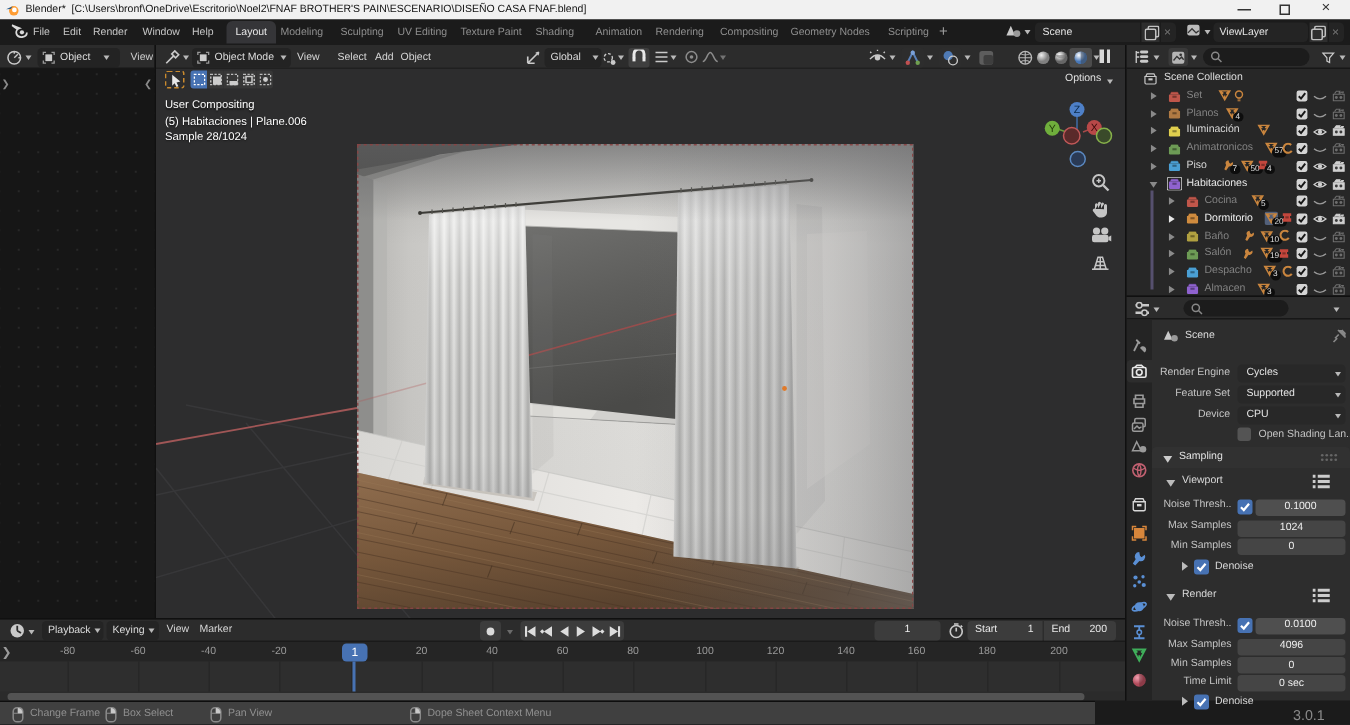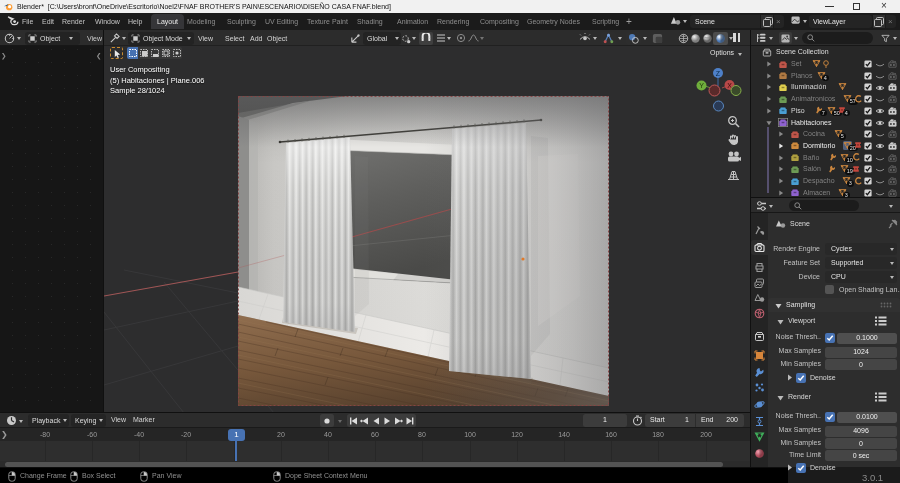--- a/index.html
+++ b/index.html
@@ -1121,21 +1121,21 @@
   <div class="abs" style="left:599px;top:17.5px;width:24px;text-align:center;color:#9a9a9a;font-size:7px">160</div>
   <div class="abs" style="left:646px;top:17.5px;width:24px;text-align:center;color:#9a9a9a;font-size:7px">180</div>
   <div class="abs" style="left:694px;top:17.5px;width:24px;text-align:center;color:#9a9a9a;font-size:7px">200</div>
   <div class="abs" style="left:235px;top:28px;width:1.5px;height:20px;background:#4772b3"></div>
   <div class="abs" style="left:228px;top:15.5px;width:17px;height:12px;background:#4772b3;border-radius:3px;color:#fff;text-align:center;padding-top:1px;font-size:8px">1</div>
   <div class="abs" style="left:1px;top:17px;color:#9a9a9a;font-size:8px">❯</div>
   <div class="abs" style="left:5px;top:48.5px;width:718px;height:5px;background:#535353;border-radius:2.5px"></div>
 </div>
 <div class="abs" style="left:0;top:412px;width:750px;height:1px;background:#101010"></div>
 
-<div class="abs" style="left:0;top:467px;width:788px;height:16px;background:#000000;border-top:1px solid #0e0e0e">
+<div class="abs" style="left:0;top:467px;width:730px;height:16px;background:#404040;border-top:1px solid #0e0e0e">
 <svg class="abs" style="left:8px;top:2.5px" width="8" height="11" viewBox="0 0 8 11">
         <rect x="0.8" y="0.8" width="6.4" height="9.4" rx="2.6" fill="none" stroke="#8a8a8a"></rect>
         <path d="M4 0.8 V4.5 M0.8 4.5 h6.4" stroke="#8a8a8a" stroke-width="0.8"></path>
         <path d="M4 1 a3 3 0 0 1 3 3 V4.5 H4 Z" fill="#c9c9c9"></path>
       </svg>
   <div class="abs" style="left:20px;top:4px;color:#909090">Change Frame</div>
   <svg class="abs" style="left:70px;top:2.5px" width="8" height="11" viewBox="0 0 8 11">
         <rect x="0.8" y="0.8" width="6.4" height="9.4" rx="2.6" fill="none" stroke="#8a8a8a"></rect>
         <path d="M4 0.8 V4.5 M0.8 4.5 h6.4" stroke="#8a8a8a" stroke-width="0.8"></path>
         <path d="M4 1 a3 3 0 0 1 3 3 V4.5 H4 Z" fill="#c9c9c9"></path>

